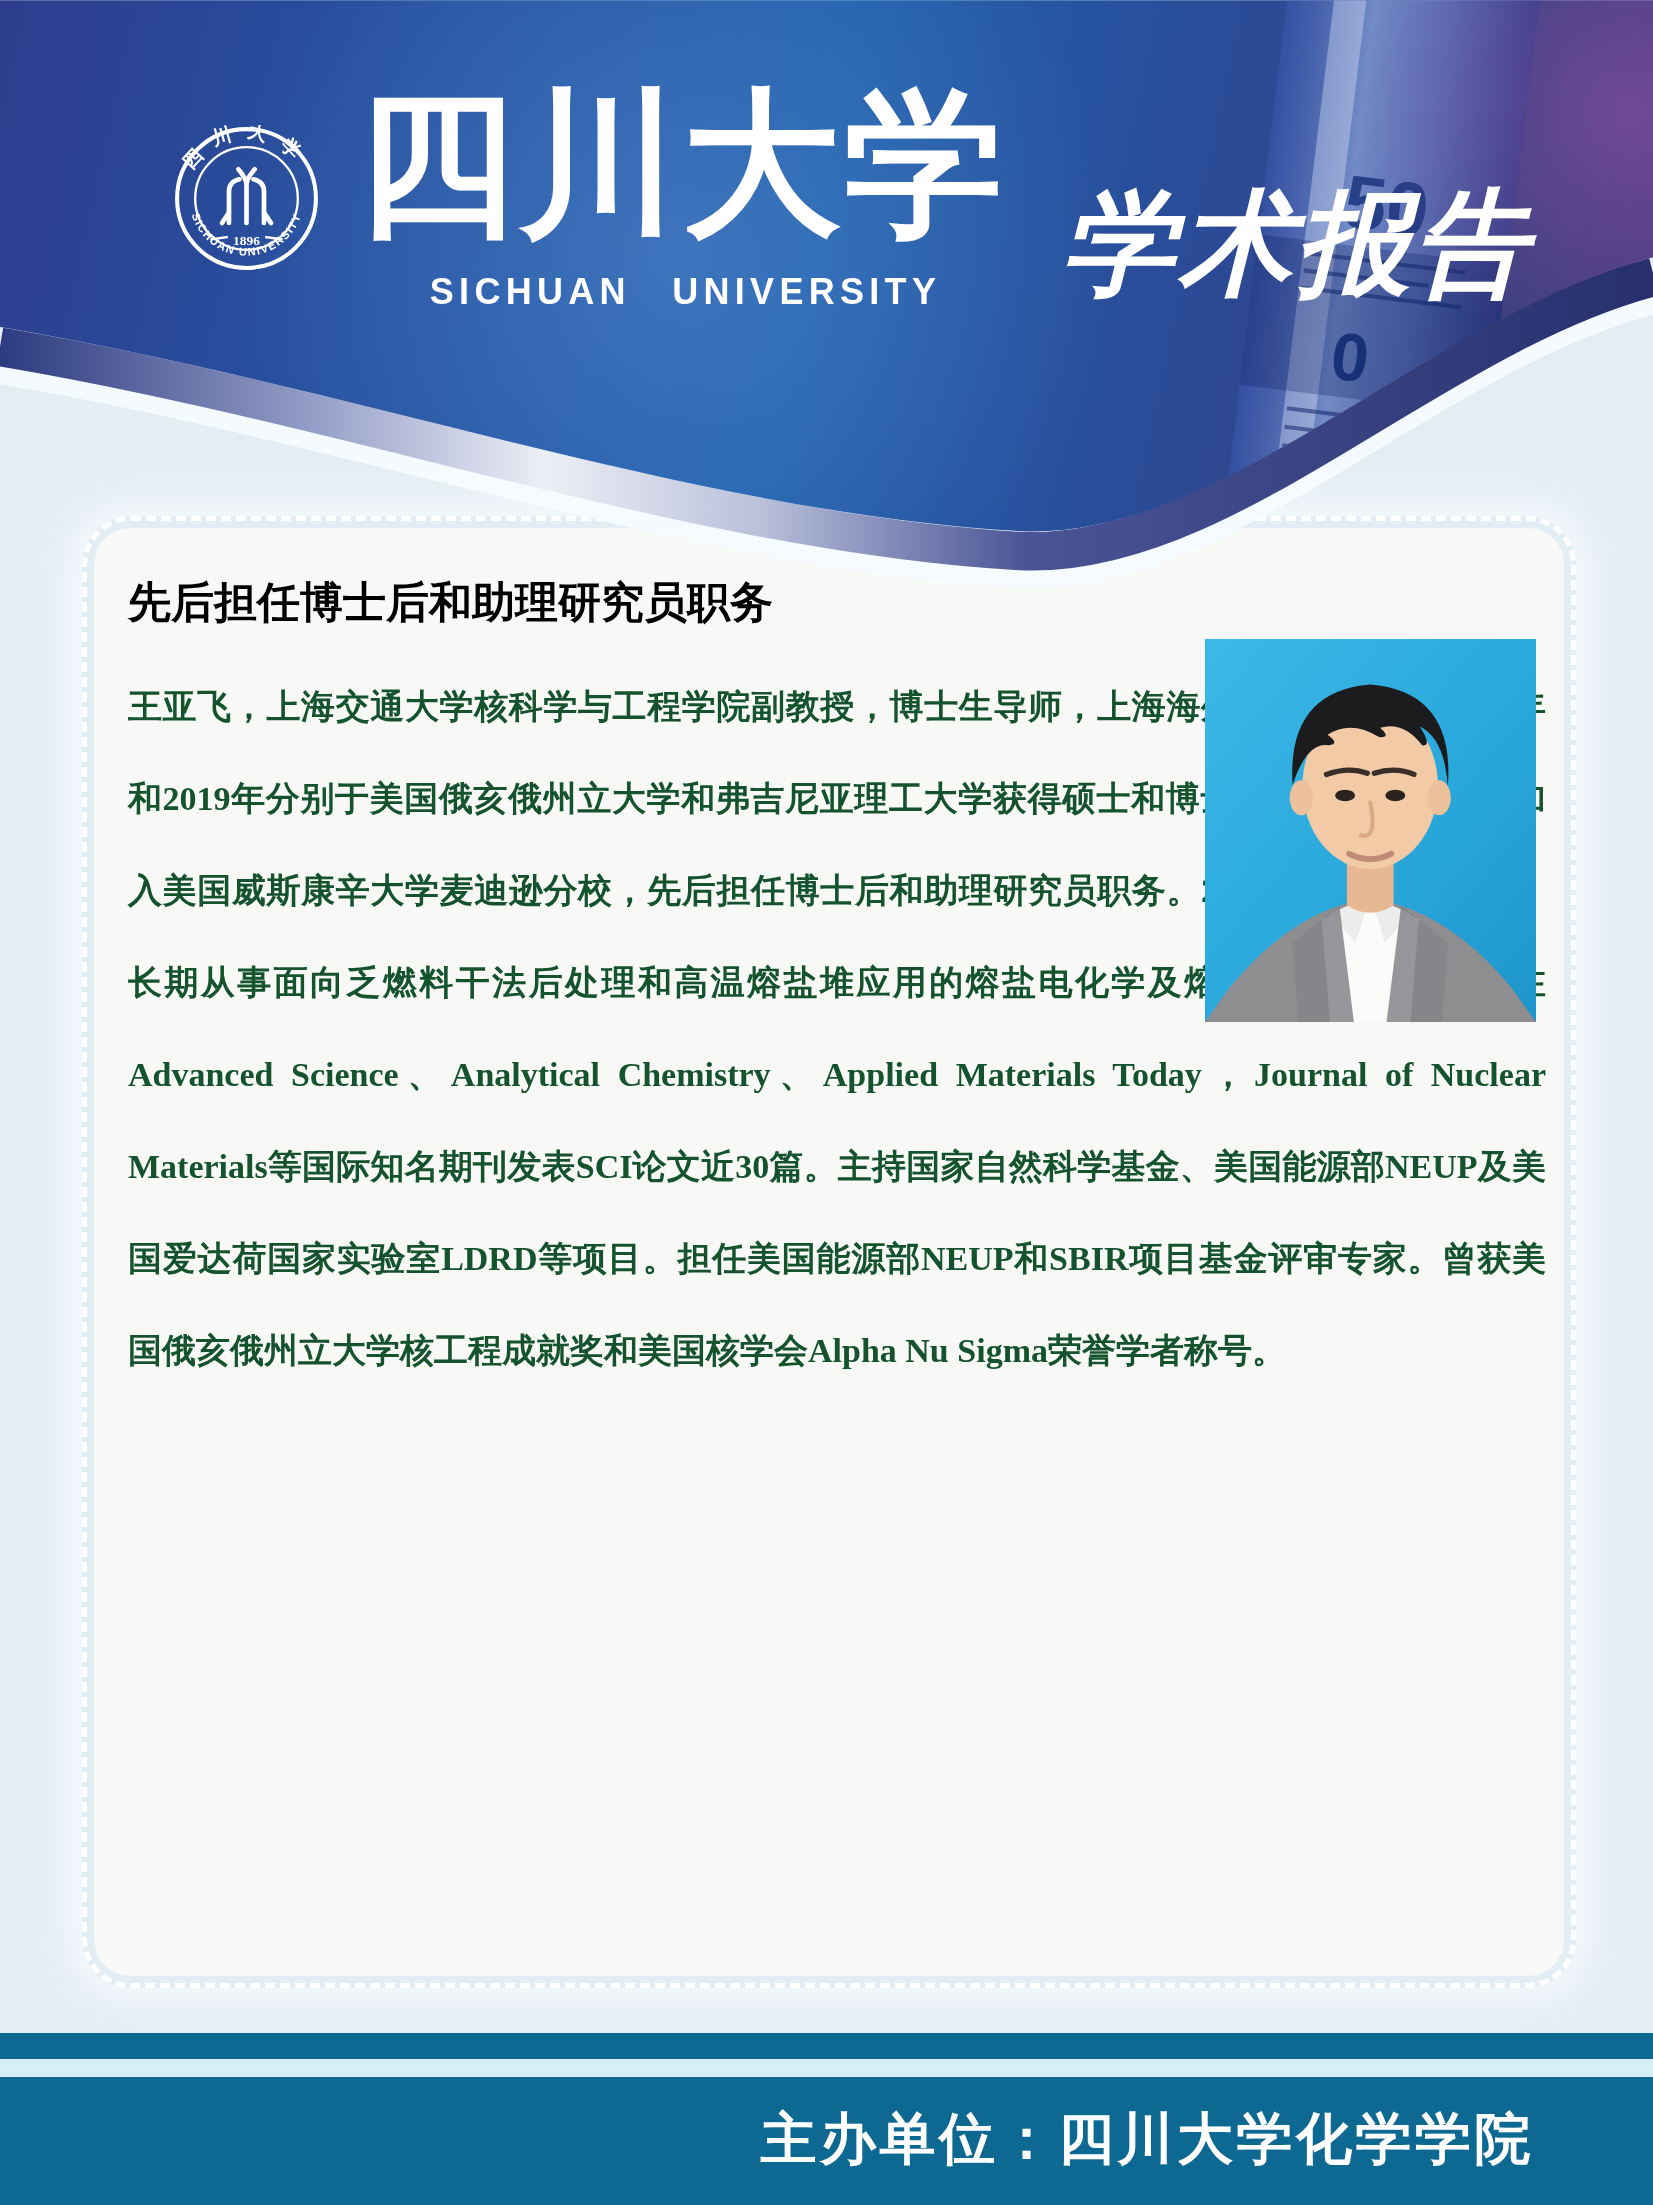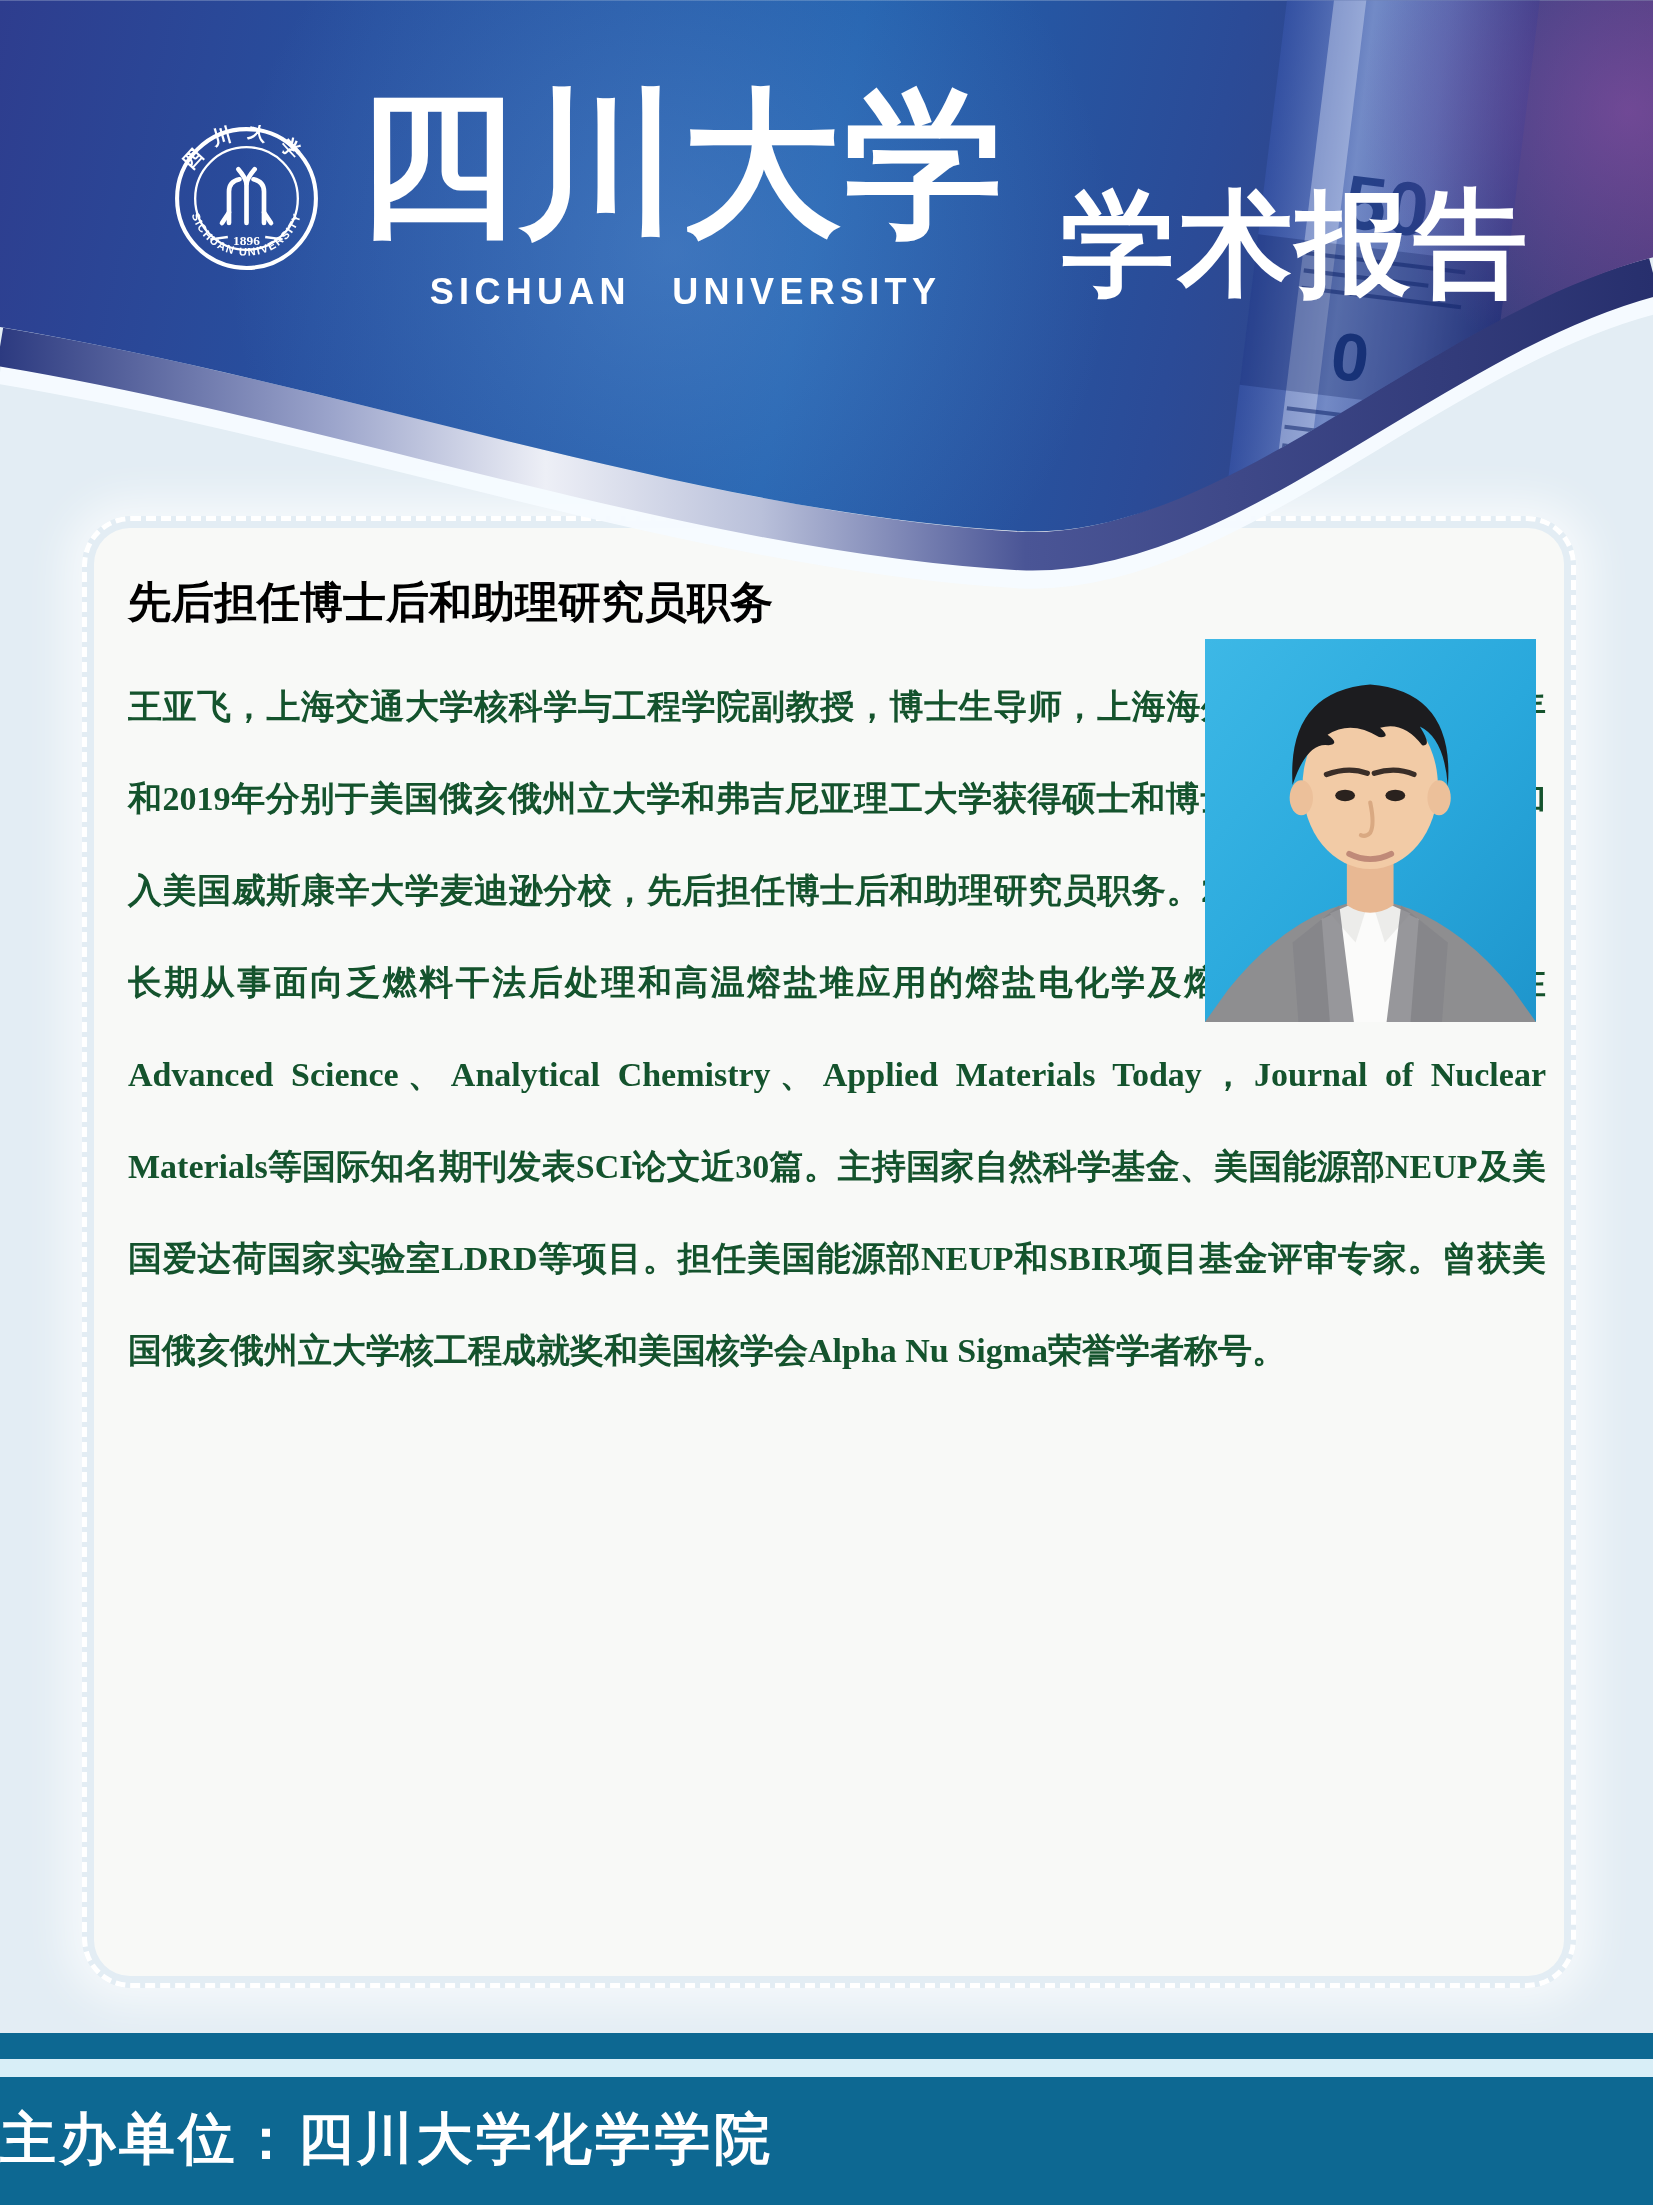--- a/index.html
+++ b/index.html
@@ -40,28 +40,29 @@
     font-family:"Liberation Serif","DejaVu Serif",serif;
   }
   .en-title{
     left:350px;top:271px;width:671px;text-align:center;
     font-size:36px;font-weight:bold;letter-spacing:5.3px;word-spacing:26px;
     font-family:"Liberation Sans","DejaVu Sans",sans-serif;
   }
   .banner-title{
     left:1061px;top:168px;font-size:114px;font-weight:900;letter-spacing:3.5px;
     font-family:"Liberation Sans","DejaVu Sans",sans-serif;
+    font-style:italic;
   }
   .seal{position:absolute;left:173px;top:125px;width:147px;height:147px;z-index:6;}
   
   .band1{position:absolute;left:0;top:2033px;width:100%;height:26px;background:#0d6892;z-index:3;}
   .strip{position:absolute;left:0;top:2059px;width:100%;height:17.5px;background:#d8eef7;z-index:3;}
   .band2{position:absolute;left:0;top:2077px;width:100%;height:128px;background:#0d6892;z-index:3;}
   .organizer{
-    height:128px;line-height:125px;padding-right:120px;
+    height:128px;line-height:125px;text-align:right;padding-right:120px;
     font-size:56px;font-weight:bold;color:#ffffff;letter-spacing:3.5px;
     font-family:"Liberation Serif","DejaVu Serif",serif;
   }
 </style>
 </head>
 <body>
 
 <div class="panel-outer">
   <div class="panel">
 

